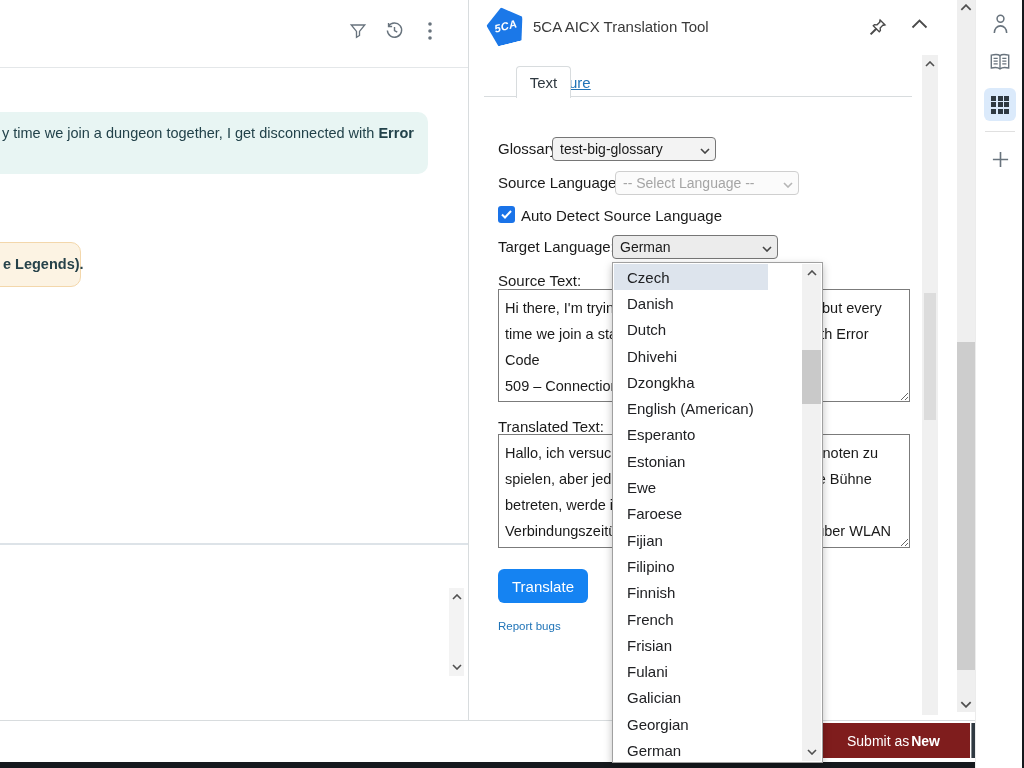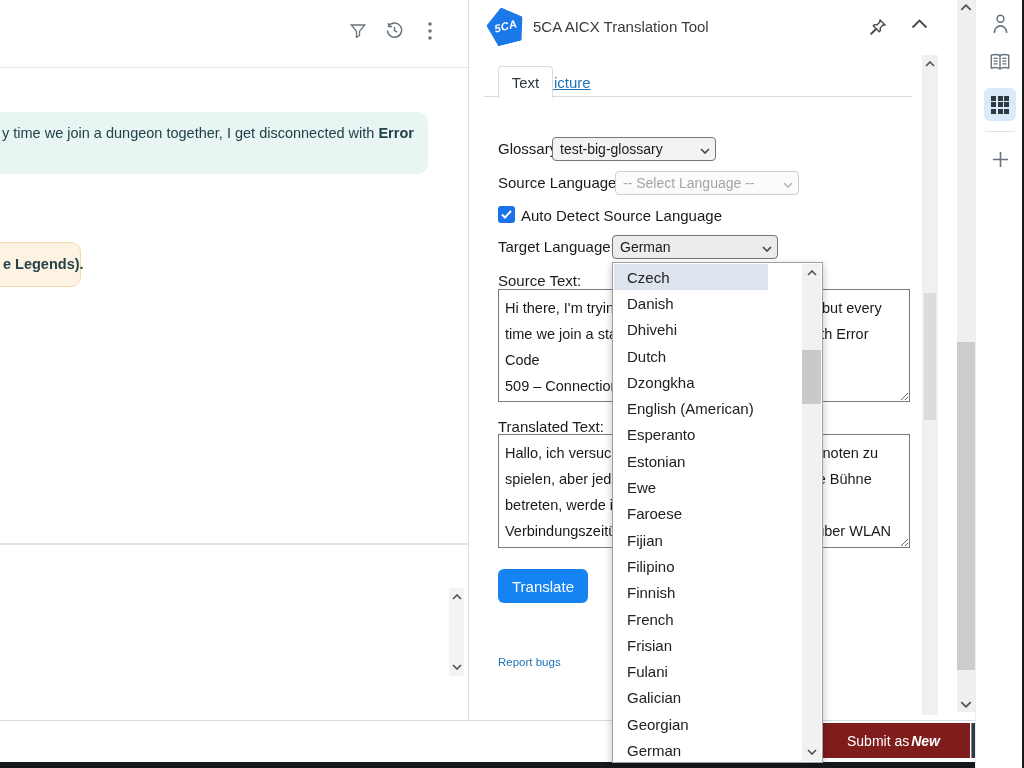--- a/index.html
+++ b/index.html
@@ -27,41 +27,41 @@
 
   
   .panel { left:469px; top:0; width:487px; height:720px; background:#fff; }
   .logo { left:487px; top:7px; width:37px; height:37px; background:#1b78e8;
           clip-path:polygon(50% 0%, 100% 38%, 82% 100%, 18% 100%, 0% 38%);
           transform:rotate(-14deg); display:flex; align-items:center; justify-content:center; }
   .logo span { color:#fff; font-size:11px; font-weight:700; font-style:italic; letter-spacing:.3px; }
   .panel-title { left:533px; top:18px; font-size:15px; color:#3a3a3a; }
 
   .tab-underline { left:484px; top:96px; width:428px; height:1px; background:#d8dcde; }
-  .tab-active { left:498px; top:66px; width:55px; height:32px; background:#fff;
+  .tab-active { left:516px; top:66px; width:55px; height:32px; background:#fff;
                 border:1px solid #d8dcde; border-bottom:none; border-radius:4px 4px 0 0;
                 display:flex; align-items:center; justify-content:center; font-size:15px; color:#2f3941; z-index:2; }
   .tab-picture { left:544px; top:74px; font-size:15px; color:#1f73b7;text-decoration:underline; }
 
   .form-label { font-size:15px; color:#1a1a1a; white-space:nowrap; }
   .sel { border:1px solid #767676; border-radius:4px; background:#f3f3f3; display:flex;
          align-items:center; font-size:14px; color:#1a1a1a; padding:0 22px 0 7px; position:absolute; }
   .sel .chev { position:absolute; right:5px; top:50%; transform:translateY(-50%); }
   .sel-disabled { border-color:#cfcfcf; background:#fbfbfb; color:#a5a5a5; }
 
   .checkbox { left:498px; top:206px; width:17px; height:17px; background:#1a73e8; border-radius:3px;
               display:flex; align-items:center; justify-content:center; }
 
   textarea.box { position:absolute; border:1px solid #7b7b7b; background:#fff; resize:both;
                  font-family:"Liberation Sans", sans-serif; font-size:14.5px; line-height:26px;
                  padding:5px 6px; color:#1a1a1a; overflow:hidden; }
 
   .translate-btn { left:498px; top:569px; width:90px; height:34px; background:#1583f2; color:#fff;
                    border:none; border-radius:6px; font-size:15px; font-family:"Liberation Sans",sans-serif; }
-  .report-link { left:498px; top:656px; font-size:11.5px; color:#1f73b7; }
+  .report-link { left:498px; top:620px; font-size:11.5px; color:#1f73b7; }
 
   
   .sb-track { background:#f0f0f0; position:absolute; }
   .sb-thumb { background:#cdcdcd; position:absolute; }
   .sb-arrow { position:absolute; color:#505050; display:flex; align-items:center; justify-content:center; }
 
   
   .dropdown { left:612px; top:262px; width:211px; height:501px; background:#fff;
               border:1px solid #a0a0a0; box-shadow:0 3px 8px rgba(0,0,0,.25); z-index:50; }
   .dd-items { position:absolute; left:1px; top:1px; width:154px; }
@@ -69,21 +69,21 @@
              font-size:15px; color:#202124; white-space:nowrap; }
   .dd-item.hl { background:#dde4ed; }
   .dd-sb { position:absolute; right:1px; top:1px; width:19px; height:497px; background:#f1f1f1; }
 
   
   .bottom-bar { left:0; top:721px; width:1024px; height:41px; background:#fff; }
   .macro-chev { left:786px; top:736px; color:#68737d; }
   .submit-btn { left:817px; top:723px; width:153px; height:35px; background:#7f1d1d; color:#fff;
                 border-radius:4px 0 0 4px; display:flex; align-items:center; justify-content:center;
                 font-size:14px; }
-  .submit-btn b { font-weight:700; margin-left:2px;font-style:italic; }
+  .submit-btn b { font-weight:700; margin-left:2px; }
   .submit-caret { left:971px; top:723px; width:43px; height:35px; background:#2f3941;
                   border-radius:0 4px 4px 0; border-left:1px solid rgba(255,255,255,.4);
                   display:flex; align-items:center; justify-content:center; color:#fff; }
   .dark-strip { left:0; top:762px; width:1024px; height:6px; background:#15191d; }
 
   
   .right-toolbar { left:975px; top:0; width:47px; height:768px; background:#fff; border-left:1px solid #ececec; }
   .grid-btn { left:984px; top:88px; width:32px; height:33px; background:#dbeafb; border-radius:6px;
               display:flex; align-items:center; justify-content:center; }
   .grid-ic { display:grid; grid-template-columns:repeat(3,5px); grid-template-rows:repeat(3,5px); gap:1.5px; }
@@ -287,22 +287,22 @@
   <svg width="19" height="19" viewBox="0 0 20 20" fill="none" stroke="currentColor" stroke-width="1.7">
       <path d="M10 2v16M2 10h16"></path>
     </svg>
 </div>
 <div class="abs right-edge"></div>
 
 <div class="abs dropdown">
   <div class="dd-items" id="dd-items">
       <div class="dd-item hl">Czech</div>
       <div class="dd-item">Danish</div>
+      <div class="dd-item">Dutch</div>
       <div class="dd-item">Dhivehi</div>
-      <div class="dd-item">Dutch</div>
       <div class="dd-item">Dzongkha</div>
       <div class="dd-item">English (American)</div>
       <div class="dd-item">Esperanto</div>
       <div class="dd-item">Estonian</div>
       <div class="dd-item">Ewe</div>
       <div class="dd-item">Faroese</div>
       <div class="dd-item">Fijian</div>
       <div class="dd-item">Filipino</div>
       <div class="dd-item">Finnish</div>
       <div class="dd-item">French</div>

